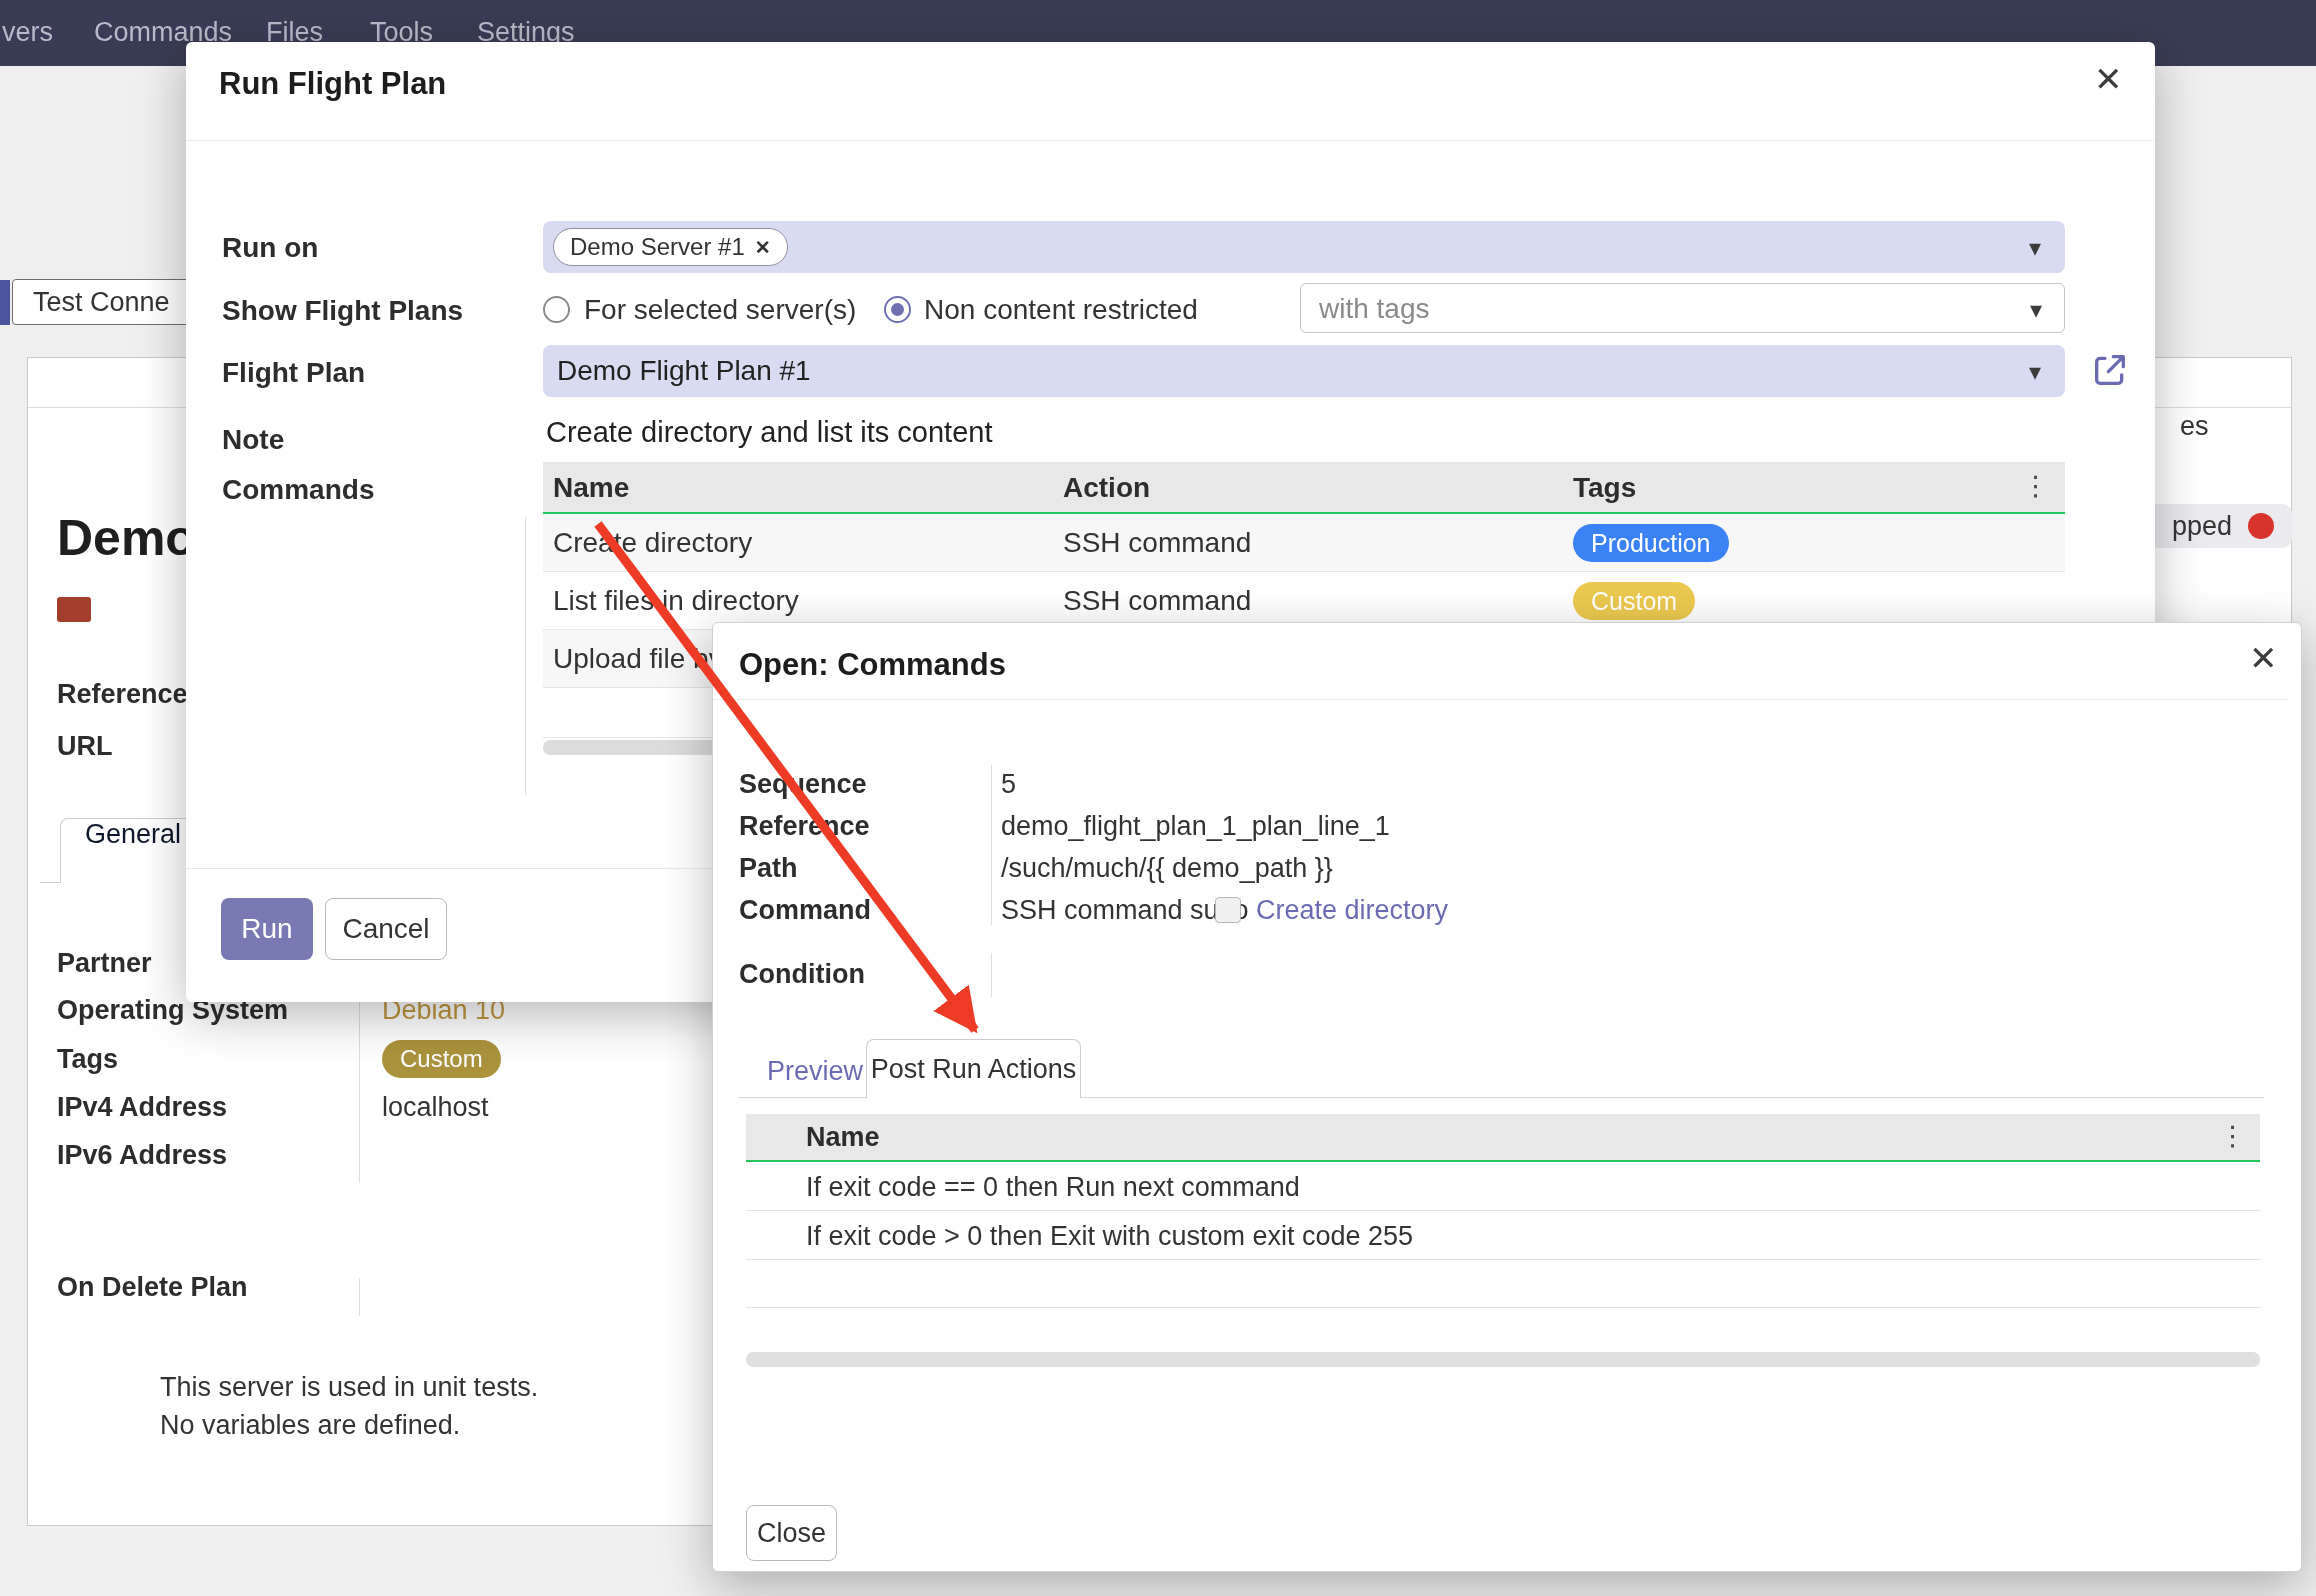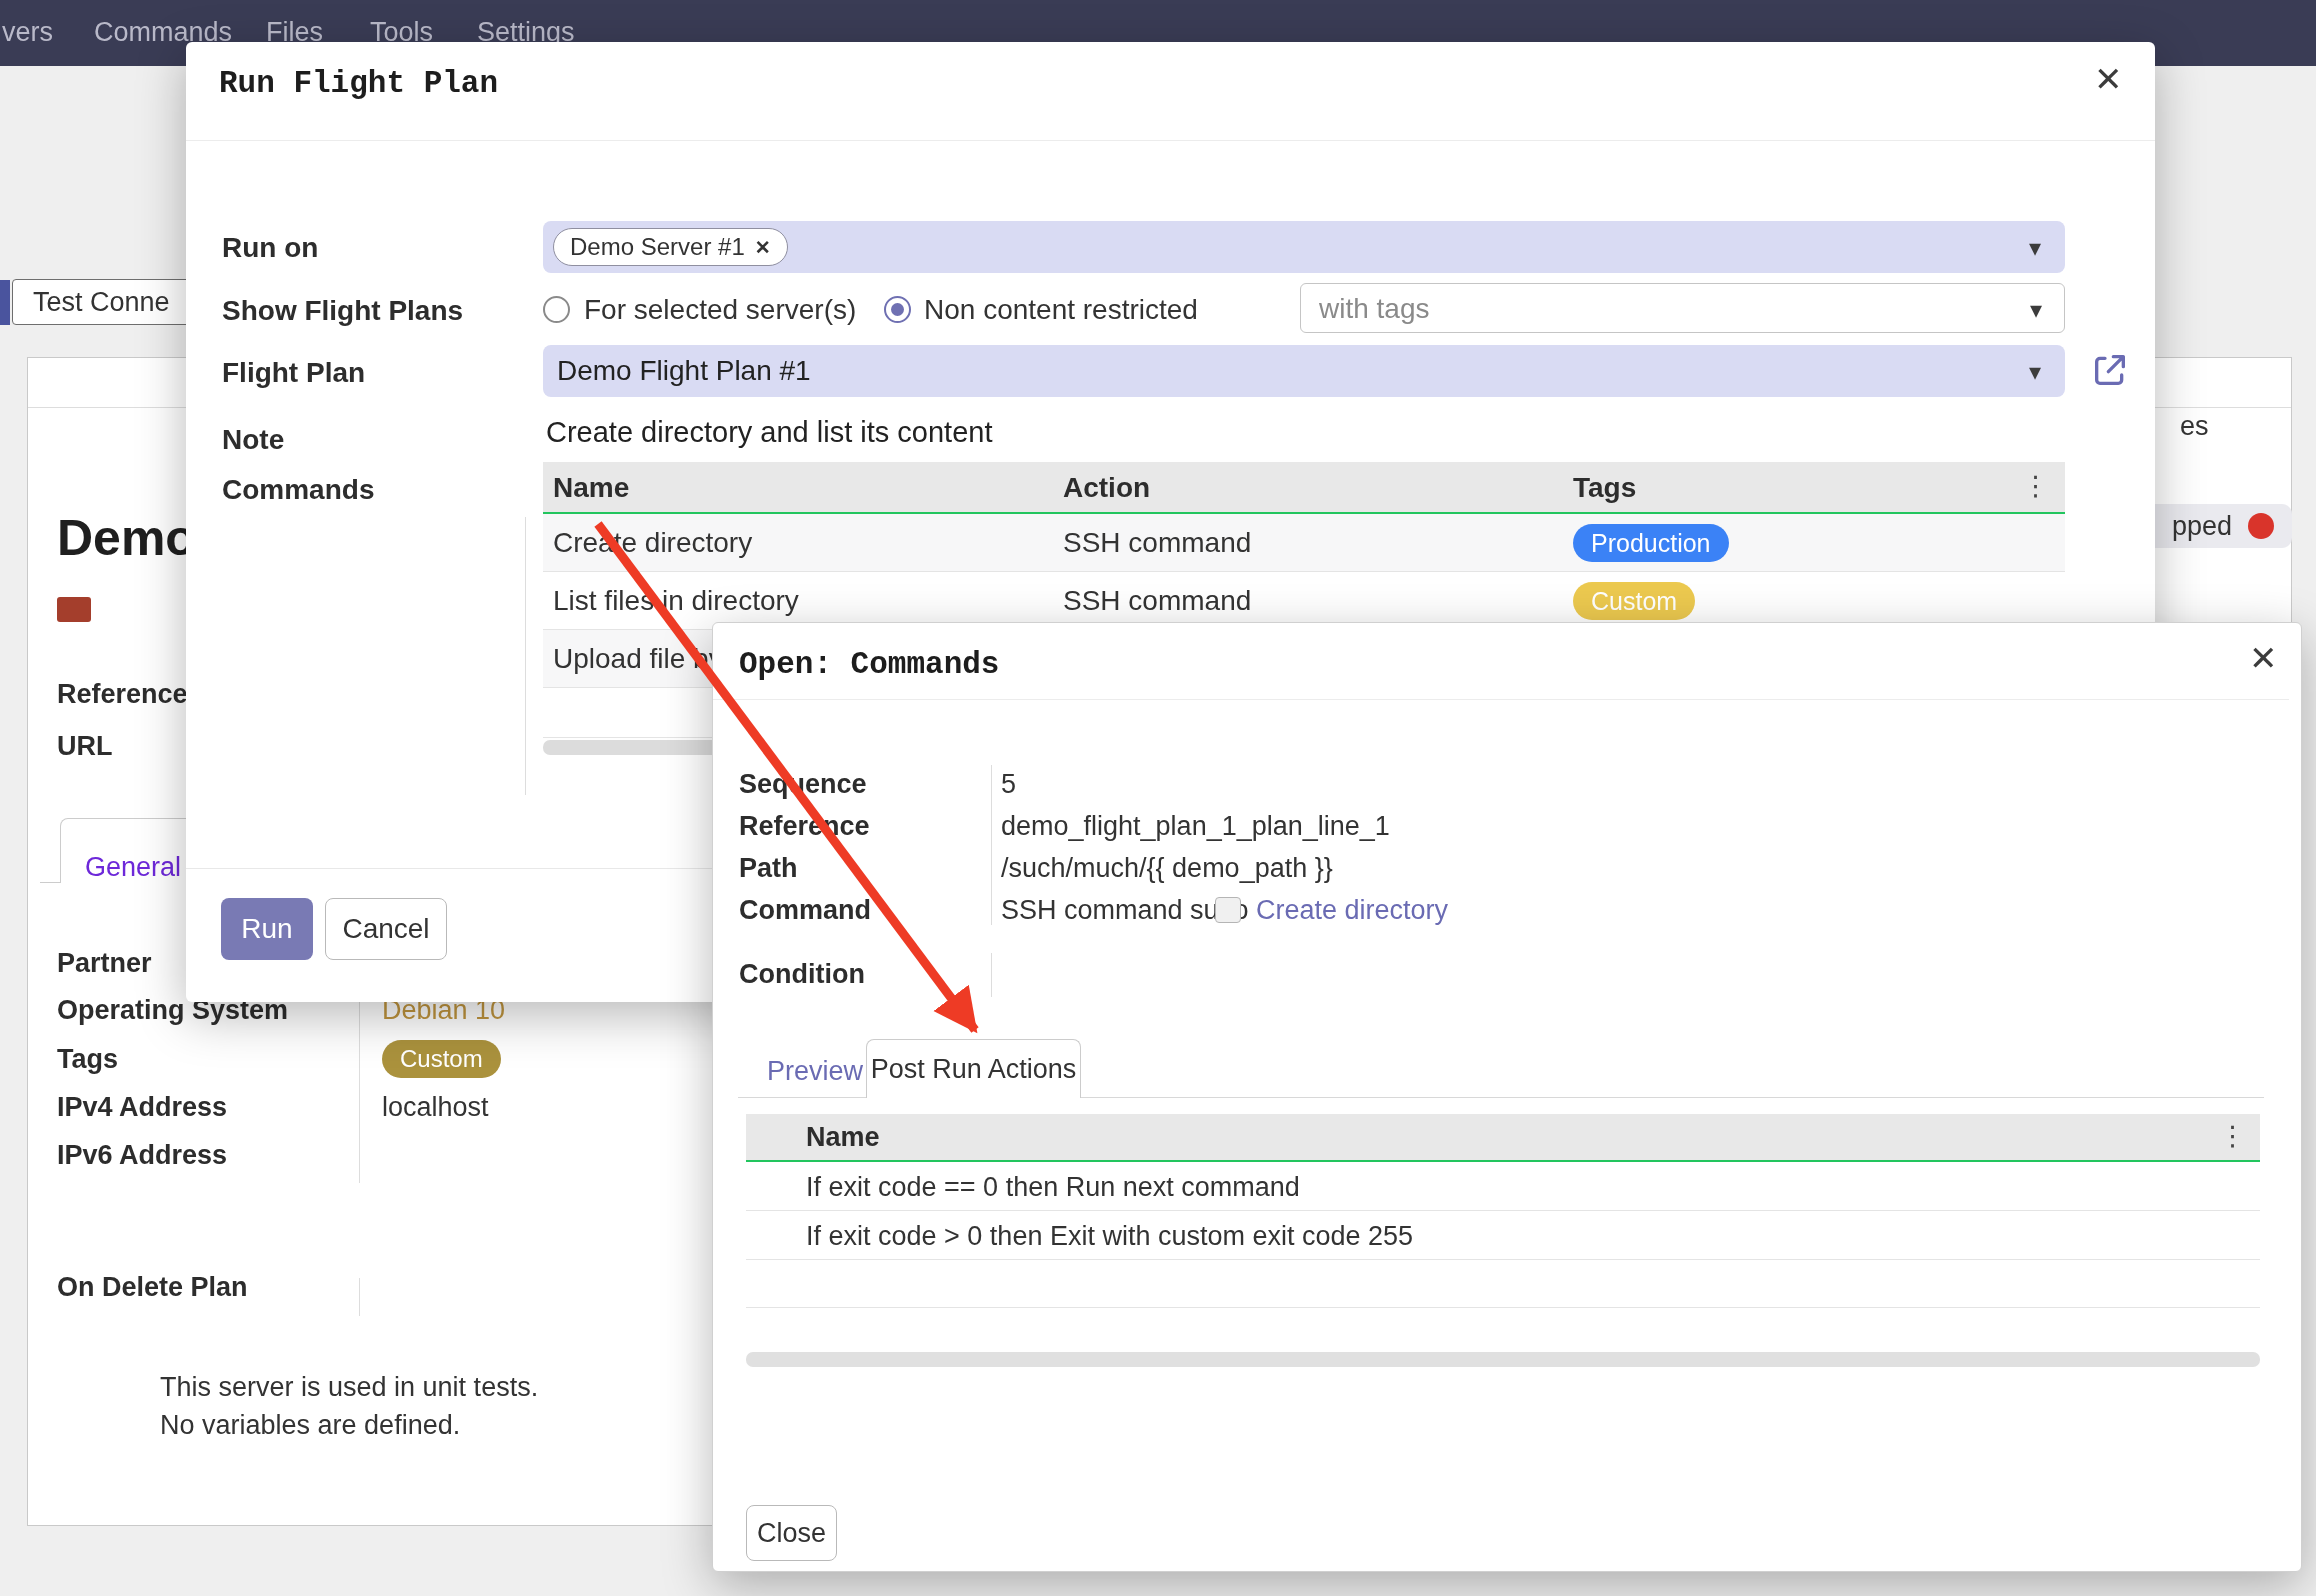--- a/index.html
+++ b/index.html
@@ -8,21 +8,21 @@
   .abs{position:absolute;}
   .b{font-weight:700;}
   .topnav{left:0;top:0;width:2316px;height:66px;background:#3a3c55;z-index:1;}
   .nav-item{top:17px;font-size:27px;color:#b9b9c9;cursor:pointer;white-space:nowrap;}
   .panel{background:#fff;border:1px solid #c9c9c9;box-sizing:border-box;}
   .hline{background:#ddd;height:1px;}
   .vline{background:#ddd;width:1px;}
   .txt{font-size:27px;color:#333;white-space:nowrap;}
   .modal{background:#fff;border-radius:6px;box-shadow:0 14px 50px rgba(0,0,0,.28);z-index:10;}
   .modal2{z-index:20;padding-left:12px;}
-  .mtitle{font-size:31px;font-weight:700;color:#1d1d1d;white-space:nowrap;font-family:Liberation Mono, monospace;}
+  .mtitle{font-size:31px;font-weight:700;color:#1d1d1d;white-space:nowrap;}
   .close-x{font-size:34px;color:#3c3c3c;cursor:pointer;line-height:1;}
   .flabel{font-size:27px;font-weight:700;color:#2d2d2d;white-space:nowrap;}
   .select{background:#d9dbf3;border-radius:8px;}
   .selectw{background:#fff;border:1px solid #c5c5c5;border-radius:6px;box-sizing:border-box;}
   .caret{font-size:24px;color:#3c3c3c;}
   .tagpill{display:inline-flex;align-items:center;gap:10px;background:#fff;border:1px solid #8f8fa0;border-radius:20px;padding:0 16px;height:38px;font-size:24px;color:#333;box-sizing:border-box;white-space:nowrap;}
   .tagpill .x{font-size:19px;font-weight:700;}
   .radio{width:27px;height:27px;border:2px solid #8a8a8a;border-radius:50%;background:#fff;box-sizing:border-box;display:inline-flex;align-items:center;justify-content:center;}
   .radio.sel{border-color:#6f70b2;}
   .radio.sel::after{content:"";width:13px;height:13px;border-radius:50%;background:#6f70b2;}
@@ -69,21 +69,21 @@
     <span class="statusdot"></span>
   </div>
 
   <div class="abs b" style="left:57px;top:509px;font-size:50px;color:#1f1f1f;white-space:nowrap;">Demo</div>
   <div class="abs" style="left:57px;top:597px;width:34px;height:25px;background:#a43e2c;border-radius:3px;"></div>
 
   <span class="abs flabel" style="left:57px;top:679px;">Reference</span>
   <span class="abs flabel" style="left:57px;top:731px;">URL</span>
 
   <div class="abs hline" style="left:40px;top:882px;width:2110px;background:#ccc;"></div>
-  <div class="abs" style="left:60px;top:818px;width:165px;height:65px;background:#fff;border:1px solid #ccc;border-bottom:none;border-radius:8px 8px 0 0;display:flex;align-items:flex-end;padding-left:24px;font-size:27px;color:#6d28d9;box-sizing:border-box;">
+  <div class="abs" style="left:60px;top:818px;width:165px;height:65px;background:#fff;border:1px solid #ccc;border-bottom:none;border-radius:8px 8px 0 0;display:flex;align-items:flex-start;padding-left:24px;font-size:27px;color:#0f172a;box-sizing:border-box;">
     <span>General</span>
   </div>
 
   <div class="abs vline" style="left:359px;top:955px;height:228px;"></div>
   <span class="abs flabel" style="left:57px;top:948px;">Partner</span>
   <span class="abs flabel" style="left:57px;top:995px;">Operating System</span>
   <span class="abs txt" style="left:382px;top:995px;color:#c0953e;">Debian 10</span>
   <span class="abs flabel" style="left:57px;top:1044px;">Tags</span>
   <span class="abs badge" style="left: 382px; top: 1040px; font-size: 24px; background-color: rgb(171, 146, 61);">Custom</span>
   <span class="abs flabel" style="left:57px;top:1092px;">IPv4 Address</span>

